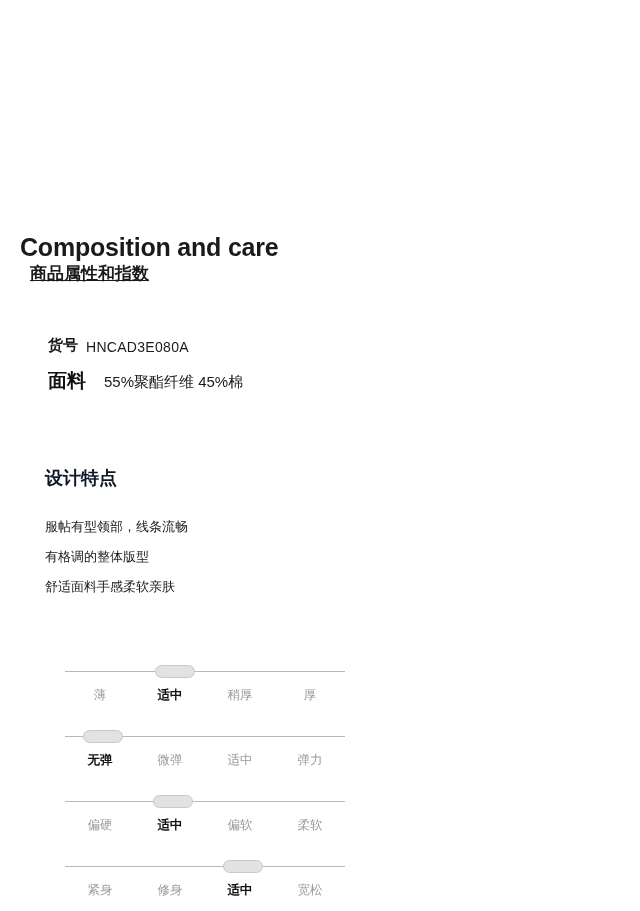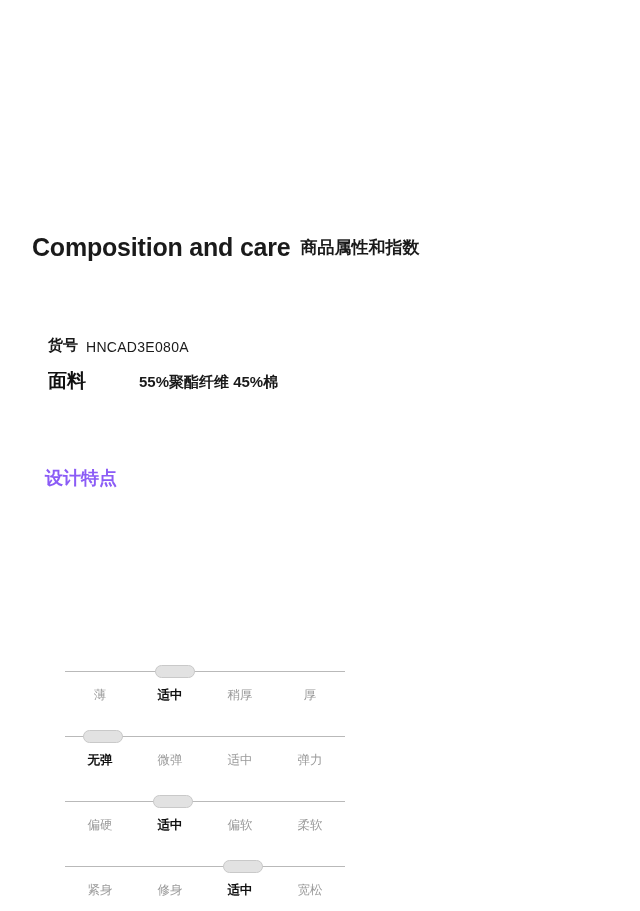--- a/index.html
+++ b/index.html
@@ -19,38 +19,40 @@
   .page {
     position: relative;
     width: 640px;
     height: 911px;
     box-sizing: border-box;
   }
 
   
   .title-block {
     position: absolute;
-    left: 32px;
+    left: 20px;
     top: 233px;
     display: flex;
-    align-items: center;
+    align-items: flex-start;
+    flex-direction: column;
   }
   .title-en {
     font-size: 25px;
     font-weight: 700;
     letter-spacing: -0.2px;
     color: #1a1a1a;
     white-space: nowrap;
   }
   .title-cn {
     font-size: 17px;
     font-weight: 700;
     color: #1a1a1a;
     margin-left: 10px;
     white-space: nowrap;
+    text-decoration: underline;
   }
 
   
   .spec {
     position: absolute;
     left: 48px;
   }
   .spec-code {
     top: 336px;
     display: flex;
@@ -65,43 +67,42 @@
     font-size: 14px;
     font-weight: 400;
     color: #1a1a1a;
     margin-left: 8px;
     letter-spacing: 0.3px;
   }
   .spec-fabric {
     top: 368px;
     display: flex;
     align-items: baseline;
-    gap: 28px;
   }
   .spec-fabric .lbl {
     font-size: 19px;
     font-weight: 700;
     color: #111;
   }
   .spec-fabric .val {
     font-size: 15px;
-    font-weight: 700;
-    color: #1a1a1a;
-    margin-left: 25px;
+    font-weight: 400;
+    color: #1a1a1a;
+    margin-left: 18px;
     text-align: right;
   }
 
   
   .features-heading {
     position: absolute;
     left: 45px;
     top: 466px;
     font-size: 18px;
     font-weight: 700;
-    color: #8b5cf6;
+    color: #0f172a;
   }
   .features-list {
     position: absolute;
     left: 45px;
     top: 512px;
     margin: 0;
     padding: 0;
     list-style: none;
   }
   .features-list li {
@@ -174,20 +175,25 @@
     <span class="val">HNCAD3E080A</span>
   </div>
 
   <div class="spec spec-fabric">
     <span class="lbl">面料</span>
     <span class="val">55%聚酯纤维 45%棉</span>
   </div>
 
   <div class="features-heading">设计特点</div>
 
+  <ul class="features-list">
+    <li>服帖有型领部，线条流畅</li>
+    <li>有格调的整体版型</li>
+    <li>舒适面料手感柔软亲肤</li>
+  </ul>
 
   <div class="sliders">
 
     <div class="slider-group">
       <div class="slider-track"></div>
       <div class="slider-thumb" style="left:90px;"></div>
       <div class="slider-labels">
         <span>薄</span>
         <span class="active">适中</span>
         <span>稍厚</span>

